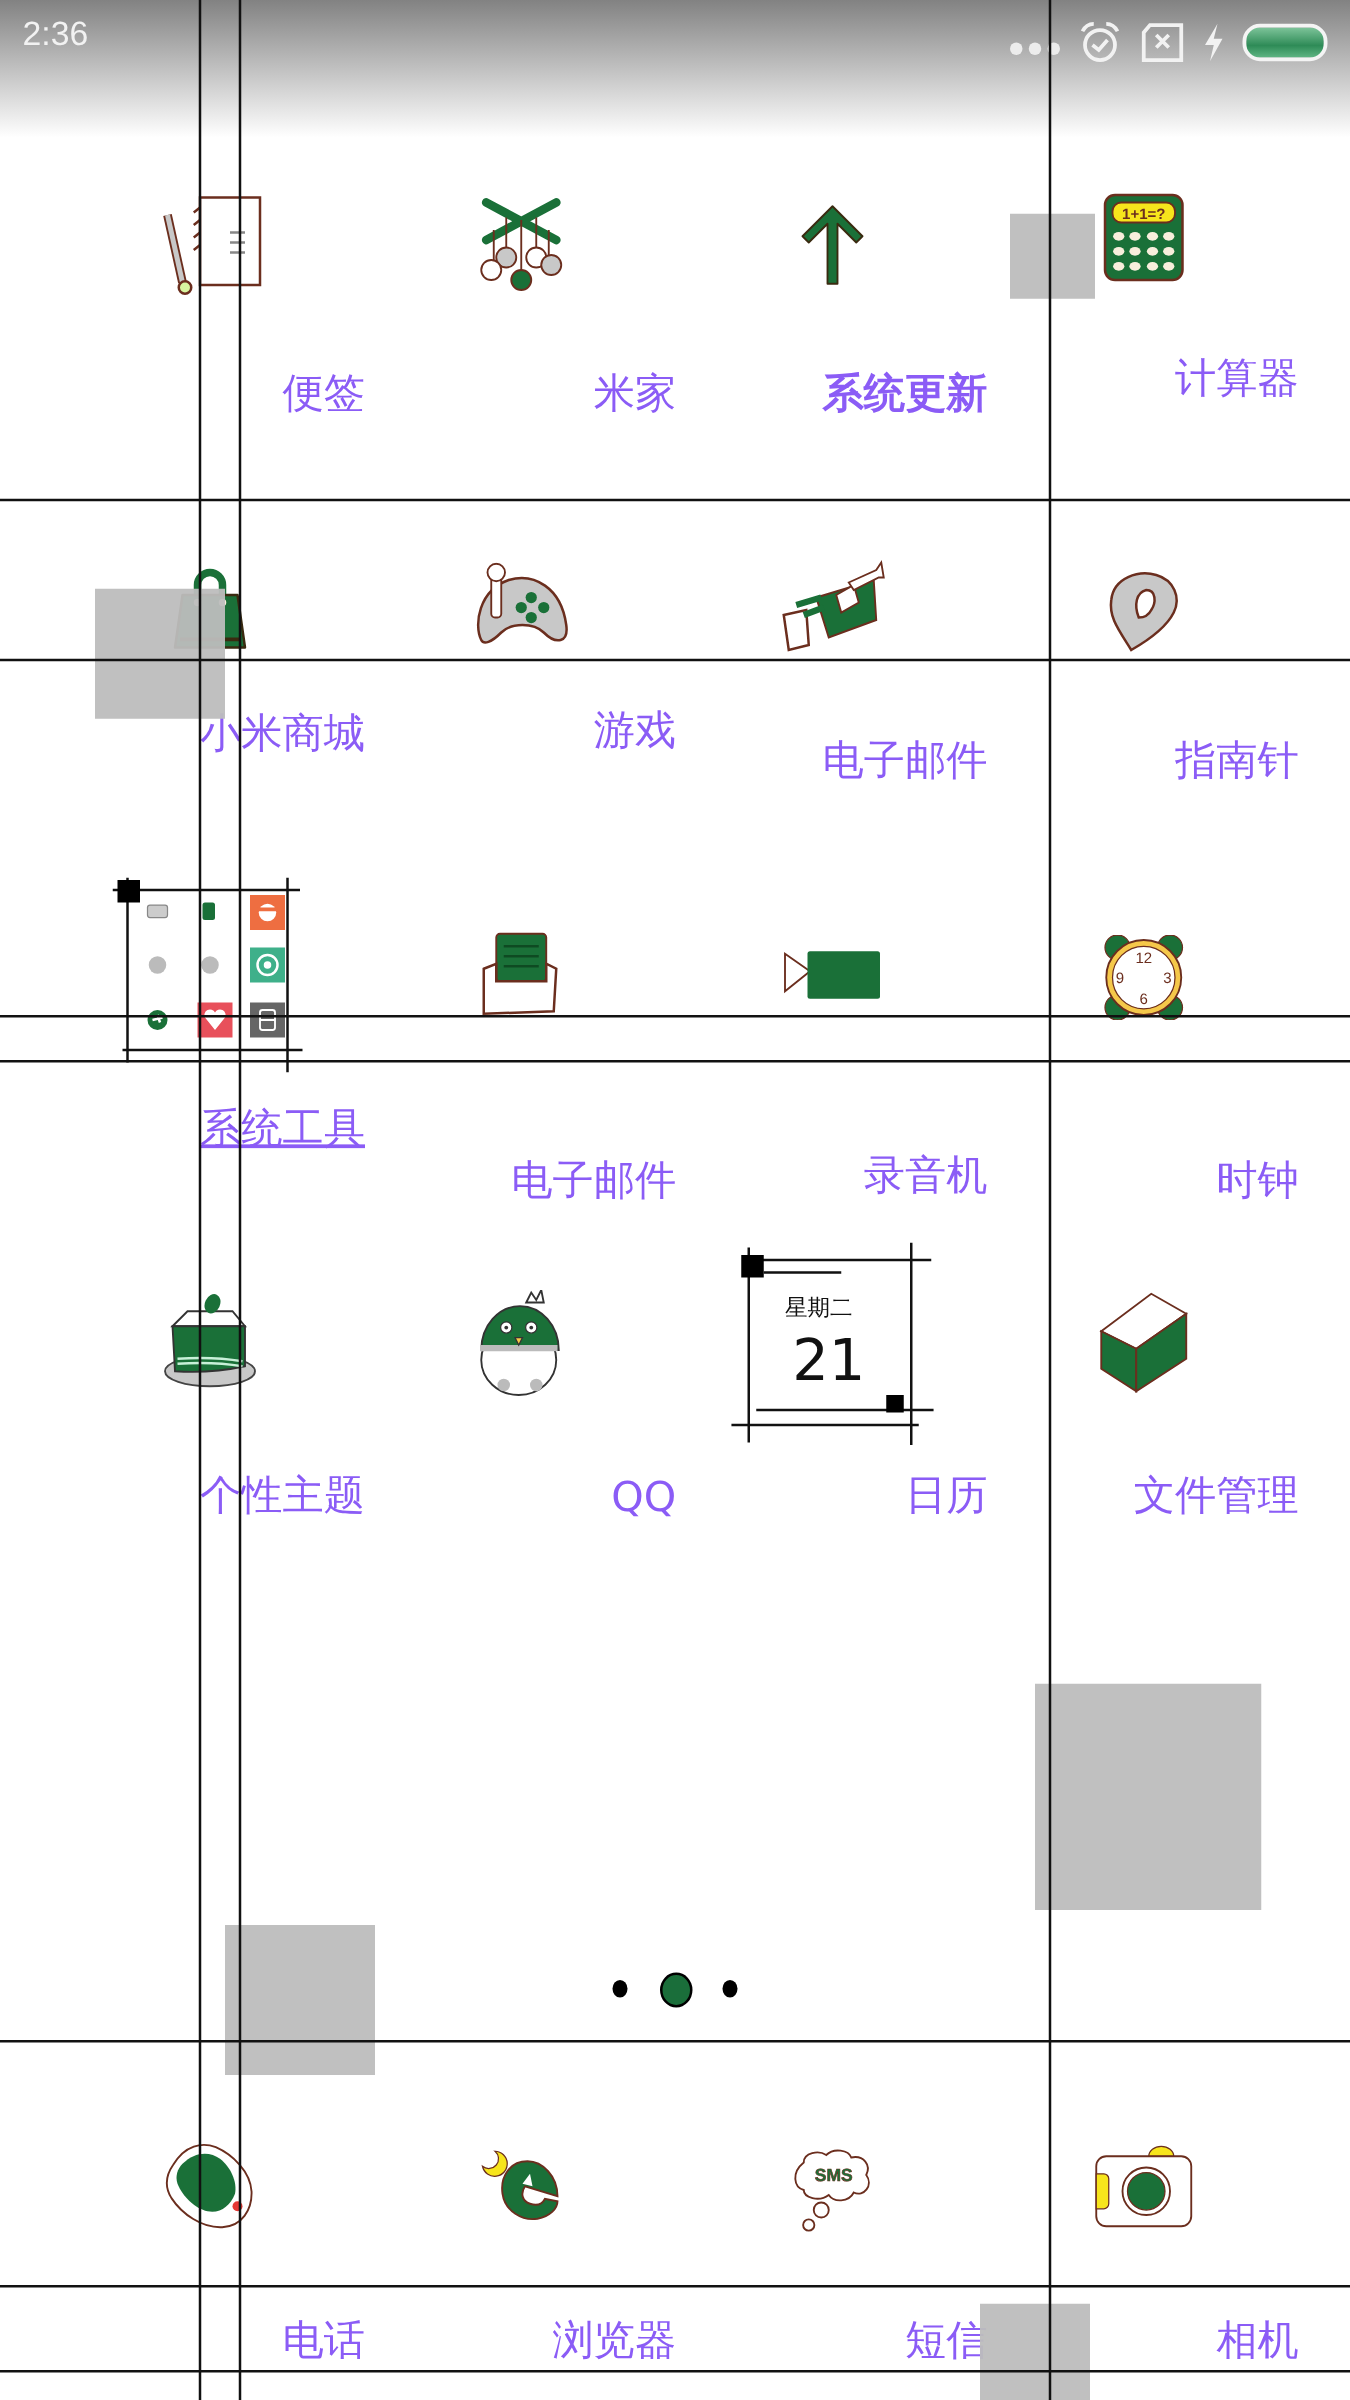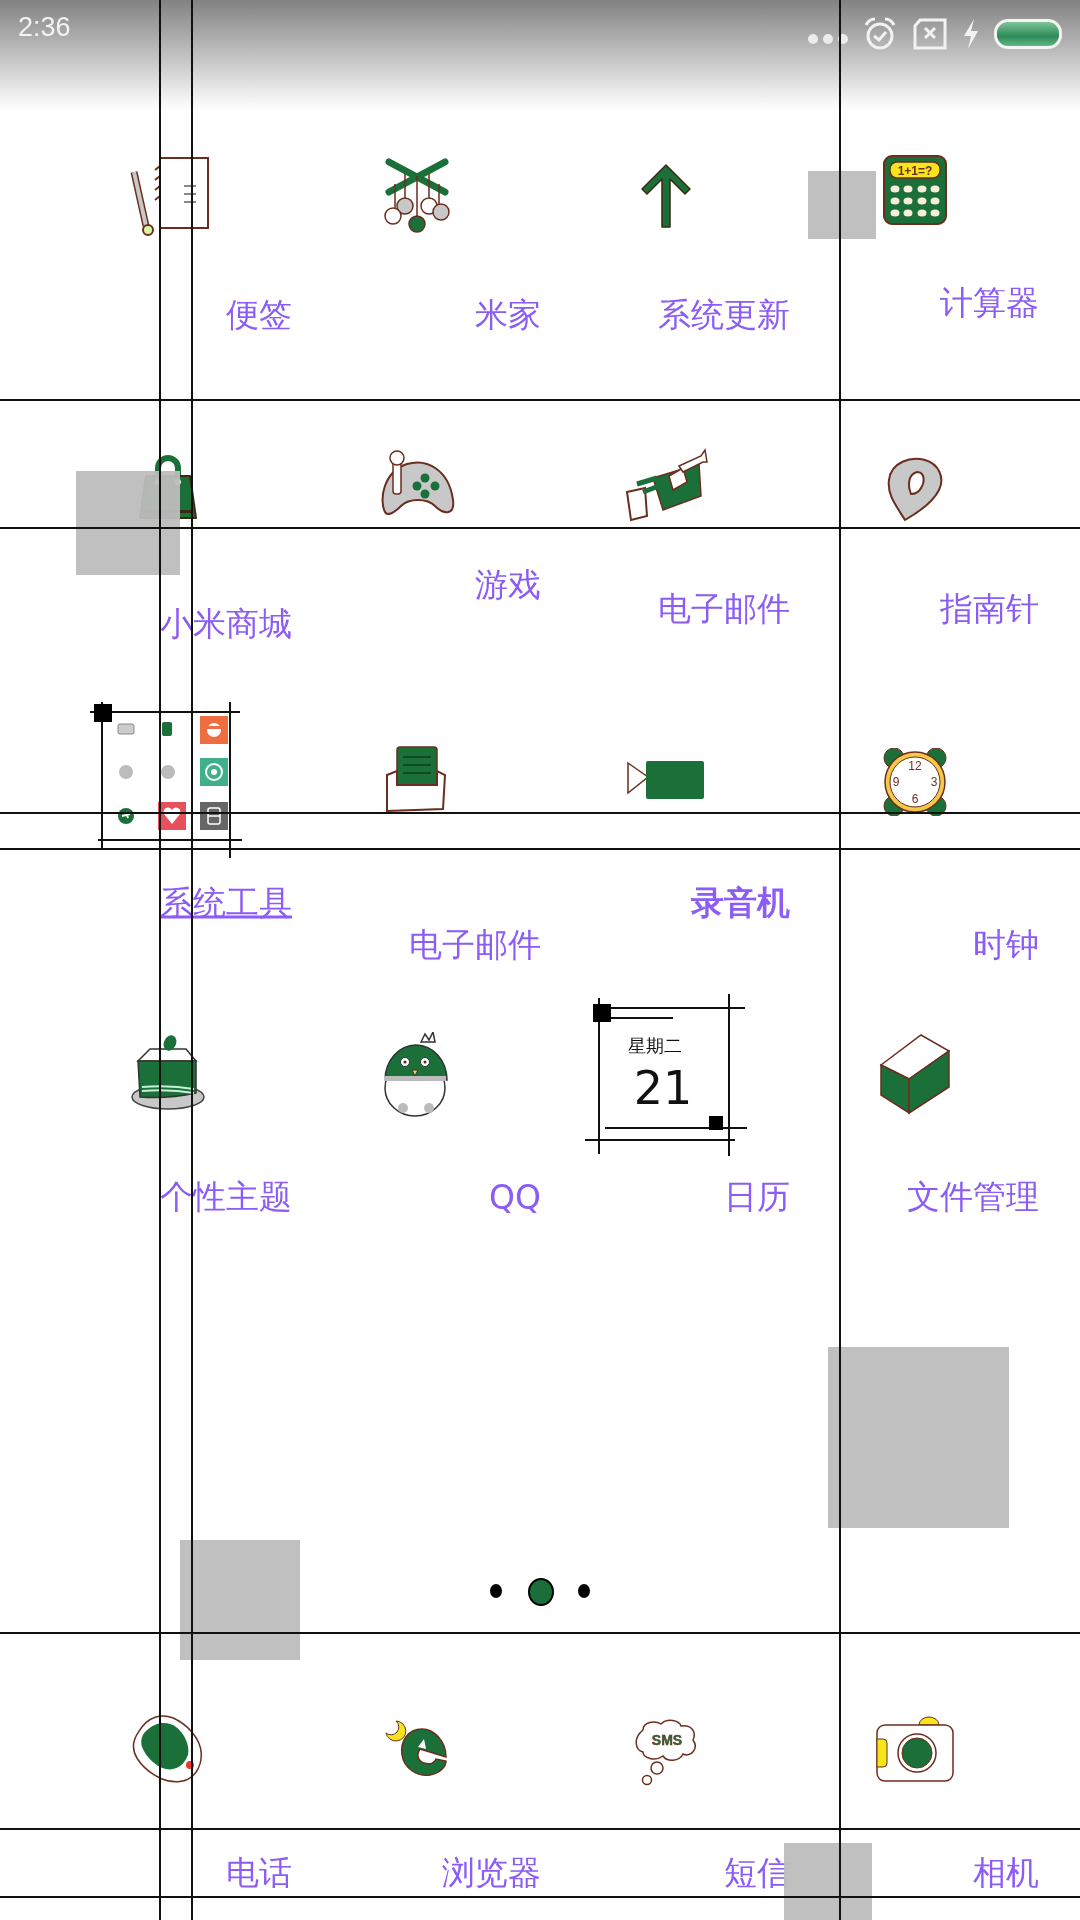--- a/index.html
+++ b/index.html
@@ -70,21 +70,21 @@
     <circle cx="64" cy="58" r="8" fill="#c8c8c8" stroke="#6b2e1e" stroke-width="1.5"></circle>
     <circle cx="40" cy="70" r="8" fill="#1a7038" stroke="#6b2e1e" stroke-width="1.5"></circle>
   </svg>
   <div class="label" style="top:315px;">米家</div>
 </div>
 
 <div class="app" style="left:541px;top:0;">
   <svg class="icon" style="top:196px;" width="60" height="70" viewBox="0 0 60 70">
     <path d="M30 4 L54 28 L49 33 L34 18 V66 H26 V18 L11 33 L6 28 Z" fill="#1a7038" stroke="#3a2a10" stroke-width="1.5" stroke-linejoin="round"></path>
   </svg>
-  <div class="label" style="top:315px;">系统更新</div>
+  <div class="label" style="top:315px;font-weight:bold;">系统更新</div>
 </div>
 
 <div class="app" style="left:790px;top:0;">
   <svg class="icon" style="top:190px;" width="66" height="72" viewBox="0 0 66 72">
     <rect x="2" y="2" width="62" height="68" rx="8" fill="#1a7038" stroke="#6b2e1e" stroke-width="2"></rect>
     <rect x="8" y="8" width="50" height="16" rx="7" fill="#f7e51c" stroke="#6b2e1e" stroke-width="1.5"></rect>
     <text x="33" y="21" text-anchor="middle" font-size="12" font-weight="bold" fill="#6b2e1e" font-family="Liberation Sans, sans-serif">1+1=?</text>
     <g fill="#f8eedc">
       <ellipse cx="13" cy="35" rx="4.5" ry="3.5"></ellipse>
         <ellipse cx="26" cy="35" rx="4.5" ry="3.5"></ellipse>
@@ -104,21 +104,21 @@
 </div>
 
 <div class="app" style="left:43px;top:0;">
   <svg class="icon" style="top:488px;" width="64" height="68" viewBox="0 0 64 68">
     <path d="M22 22 V14 a10 10 0 0 1 20 0 V22" fill="none" stroke="#1a7038" stroke-width="6"></path>
     <path d="M10 22 H54 L60 64 H4 Z" fill="#1a7038" stroke="#3a2a10" stroke-width="2" stroke-linejoin="round"></path>
     <circle cx="22" cy="28" r="3" fill="#f8eedc"></circle>
       <circle cx="42" cy="28" r="3" fill="#f8eedc"></circle>
     <rect x="8" y="56" width="48" height="3" fill="#3a2a10"></rect>
   </svg>
-  <div class="label" style="top:624px;">小米商城</div>
+  <div class="label" style="top:587px;">小米商城</div>
 </div>
 
 <div class="app" style="left:292px;top:0;">
   <svg class="icon" style="top:486px;" width="76" height="72" viewBox="0 0 76 72">
     <path d="M6 62 C0 50 4 22 28 14 C48 8 70 20 74 50 C76 64 66 66 56 56 C48 48 30 48 22 56 C14 64 8 66 6 62 Z" fill="#c8c8c8" stroke="#6b2e1e" stroke-width="2"></path>
     <rect x="14" y="8" width="8" height="36" rx="3" fill="#fff" stroke="#6b2e1e" stroke-width="1.5"></rect>
     <circle cx="18" cy="8" r="7" fill="#fff" stroke="#6b2e1e" stroke-width="1.5"></circle>
     <circle cx="46" cy="28" r="4.5" fill="#1a7038"></circle>
       <circle cx="38" cy="36" r="4.5" fill="#1a7038"></circle>
     <circle cx="56" cy="36" r="4.5" fill="#1a7038"></circle>
@@ -179,21 +179,21 @@
     <path d="M2 30 L12 26 L12 40 L52 40 L52 26 L60 30 L58 64 L2 66 Z" fill="#fff" stroke="#6b2e1e" stroke-width="2"></path>
   </svg>
   <div class="label" style="top:945px;">电子邮件</div>
 </div>
 
 <div class="app" style="left:541px;top:0;">
   <svg class="icon" style="top:780px;" width="80" height="42" viewBox="0 0 80 42">
     <path d="M2 4 L22 18 L2 34 Z" fill="#fff" stroke="#6b2e1e" stroke-width="1.5"></path>
     <rect x="20" y="2" width="58" height="38" rx="2" fill="#1a7038"></rect>
   </svg>
-  <div class="label" style="top:903px;font-weight:bold;">录音机</div>
+  <div class="label" style="top:941px;">录音机</div>
 </div>
 
 <div class="app" style="left:790px;top:0;">
   <svg class="icon" style="top:782px;" width="66" height="68" viewBox="0 0 66 68">
     <circle cx="12" cy="10" r="10" fill="#1a7038" stroke="#6b2e1e" stroke-width="1"></circle>
     <circle cx="54" cy="10" r="10" fill="#1a7038" stroke="#6b2e1e" stroke-width="1"></circle>
     <circle cx="12" cy="58" r="10" fill="#1a7038" stroke="#6b2e1e" stroke-width="1"></circle>
     <circle cx="54" cy="58" r="10" fill="#1a7038" stroke="#6b2e1e" stroke-width="1"></circle>
     <circle cx="33" cy="34" r="30" fill="#f5c84a" stroke="#6b2e1e" stroke-width="1.5"></circle>
     <circle cx="33" cy="34" r="25" fill="#fff" stroke="#6b2e1e" stroke-width="1"></circle>

